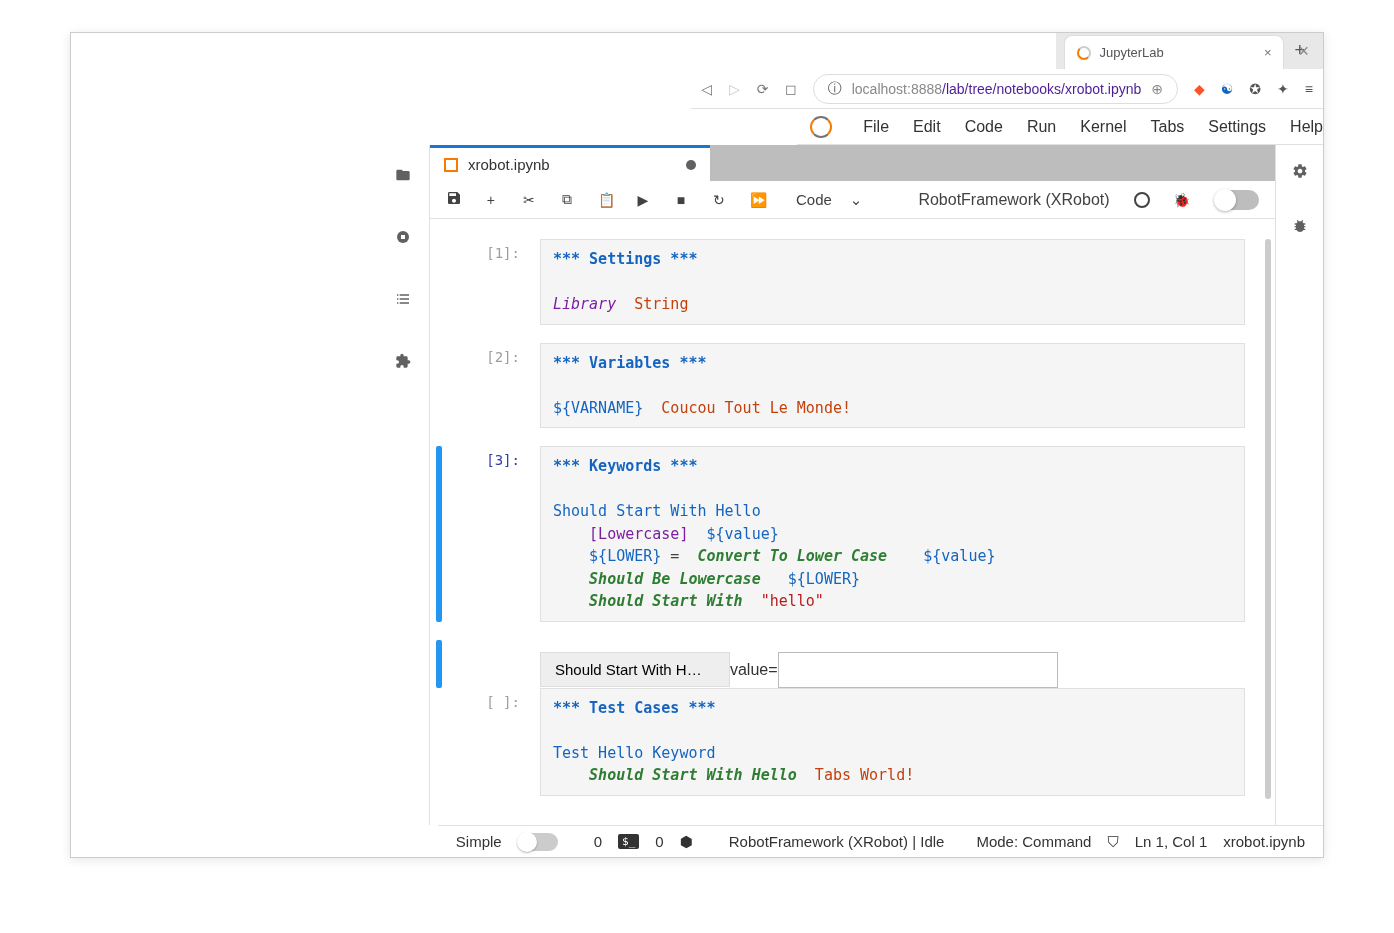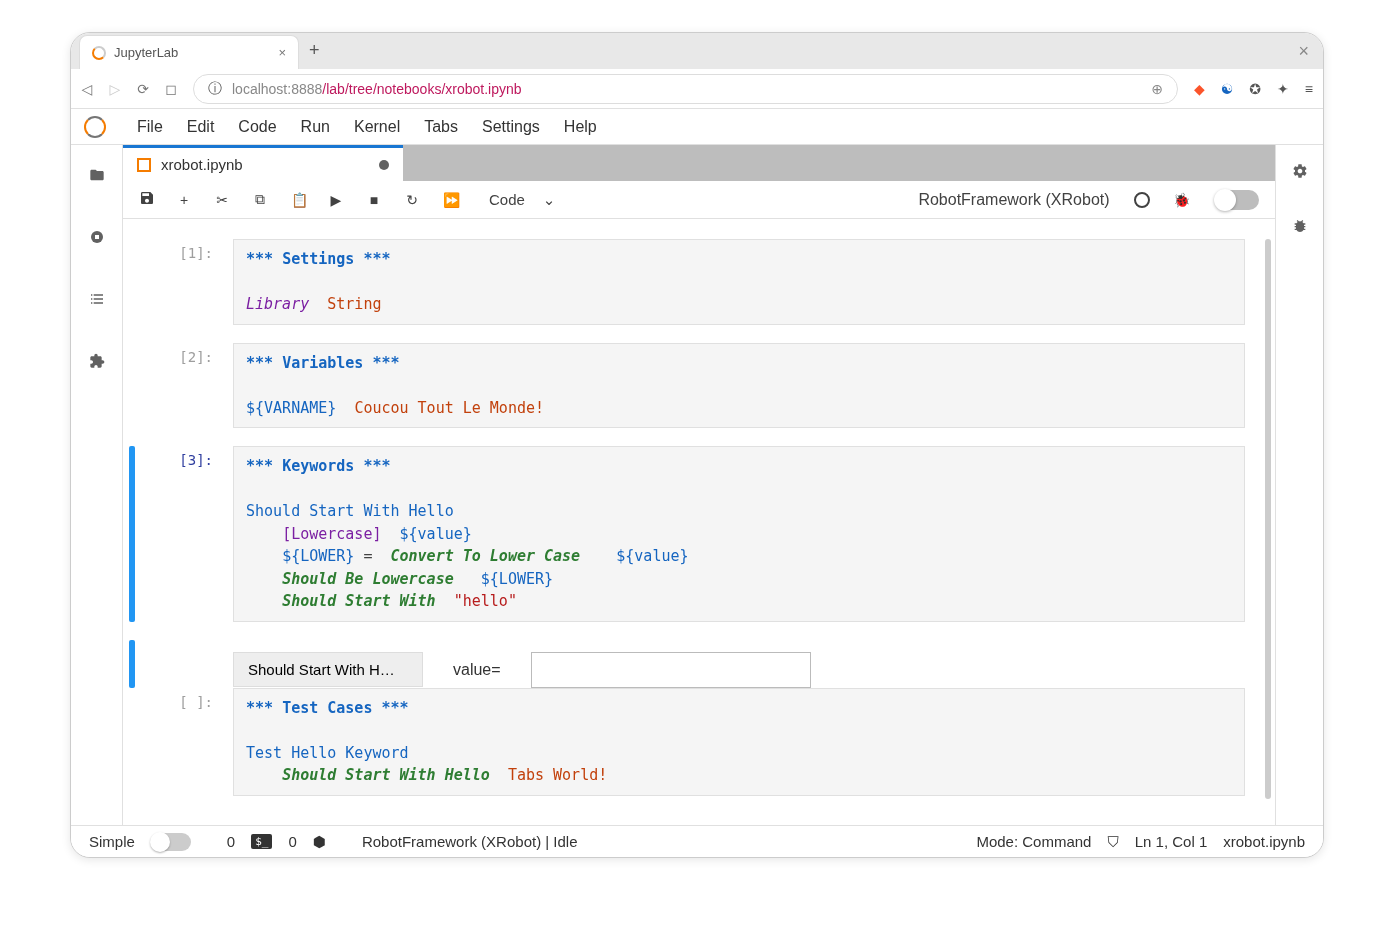--- a/index.html
+++ b/index.html
@@ -7,40 +7,41 @@
   font-family: -apple-system, BlinkMacSystemFont, "Segoe UI", Helvetica, Arial, sans-serif;
   background: #fff;
   font-size: 14px;
   color: #333;
 }
 .window {
   width: 1254px;
   height: 826px;
   margin: 32px auto;
   border: 1px solid #ccc;
-  border-radius: 20px;
+  border-radius: 0;
   overflow: hidden;
   box-shadow: 0 2px 10px rgba(0,0,0,0.1);
   display: flex;
   flex-direction: column;
   background: #fff;
+  align-items: flex-end;
 }
 
 .browser-tabs { height: 36px; background: #e8e8e8; display: flex; align-items: flex-end; padding: 0 8px; position: relative; }
 .browser-tab { background: #fff; height: 34px; width: 220px; border-radius: 8px 8px 0 0; display: flex; align-items: center; padding: 0 12px; gap: 8px; font-size: 13px; color: #555; border: 1px solid #ddd; border-bottom: none; }
 .browser-tab .favicon { width: 14px; height: 14px; border: 2px solid #f57c00; border-radius: 50%; border-top-color: #ccc; border-right-color: #ccc; }
 .browser-tab .close { margin-left: auto; color: #777; cursor: pointer; }
 .newtab { color: #555; padding: 8px 10px; cursor: pointer; font-size: 18px; }
 .browser-closewin { position: absolute; right: 14px; top: 8px; color: #888; font-size: 18px; }
 .browser-bar { height: 40px; background: #fff; border-bottom: 1px solid #e0e0e0; display: flex; align-items: center; padding: 0 10px; gap: 16px; }
 .browser-bar .nav-icn { color: #777; width: 12px; display: flex; justify-content: center; cursor: pointer; }
 .urlbox { flex: 1; height: 30px; border: 1px solid #ddd; border-radius: 15px; display: flex; align-items: center; padding: 0 14px; gap: 10px; font-size: 14px; color: #555; }
 .urlbox .text .host { color: #888; }
 .urlbox .text .port { color: #888; }
-.urlbox .text .path { color: #be185d; margin-top: 12px; }
+.urlbox .text .path { color: #4c1d95; margin-top: 12px; }
 .browser-right { display: flex; gap: 16px; align-items: center; color: #555; }
 .brave-icon { color: #fb542b; }
 
 .jl-top { height: 36px; display: flex; align-items: center; border-bottom: 1px solid #e0e0e0; gap: 8px; }
 .jl-logo { width: 48px; display: flex; justify-content: center; }
 .jl-logo .circle { width: 22px; height: 22px; border: 2px solid #f57c00; border-radius: 50%; border-top-color: #757575; border-bottom-color: #757575; }
 .jl-menu { display: flex; gap: 24px; padding-left: 10px; font-size: 16px; }
 .jl-menu span { cursor: pointer; }
 
 .jl-body { flex: 1; display: flex; overflow: hidden; }
@@ -76,21 +77,21 @@
 .tok-section { color: #1565c0; font-weight: bold; }
 .tok-setting { color: #7b1fa2; font-style: italic; }
 .tok-string { color: #c2410c; }
 .tok-var { color: #1565c0; }
 .tok-keyword-def { color: #1565c0; }
 .tok-arg { color: #7b1fa2; }
 .tok-kw-call { color: #2e7d32; font-weight: bold; font-style: italic; }
 .tok-assign { color: #424242; }
 .tok-quoted { color: #b71c1c; }
 
-.output-row { display: flex; align-items: center; margin-top: 12px; gap: 30px; }
+.output-row { display: flex; align-items: center; margin-top: 12px; }
 .btn { background: #eeeeee; border: 1px solid #ddd; padding: 8px 14px; font-size: 15px; cursor: pointer; width: 190px; text-align: left; overflow: hidden; text-overflow: ellipsis; white-space: nowrap; }
 .val-label { font-size: 16px; }
 .val-input { width: 280px; height: 36px; border: 1px solid #bbb; padding: 0 8px; }
 .scroll-indicator { position: absolute; right: 4px; top: 20px; width: 6px; height: 560px; background: #ccc; border-radius: 3px; }
 
 .statusbar { height: 32px; border-top: 1px solid #e0e0e0; display: flex; align-items: center; padding: 0 18px; gap: 16px; font-size: 15px; background: #fff; }
 .statusbar .stoggle { width: 40px; height: 18px; background: #ccc; border-radius: 9px; position: relative; }
 .statusbar .stoggle .k { width: 20px; height: 20px; background: #fff; border-radius: 50%; position: absolute; left: -1px; top: -1px; box-shadow: 0 1px 2px rgba(0,0,0,0.3); }
 .statusbar .term-icn { background: #333; color: #fff; padding: 1px 4px; font-size: 11px; border-radius: 2px; font-family: monospace; }
 .statusbar .spacer { flex: 1; }

